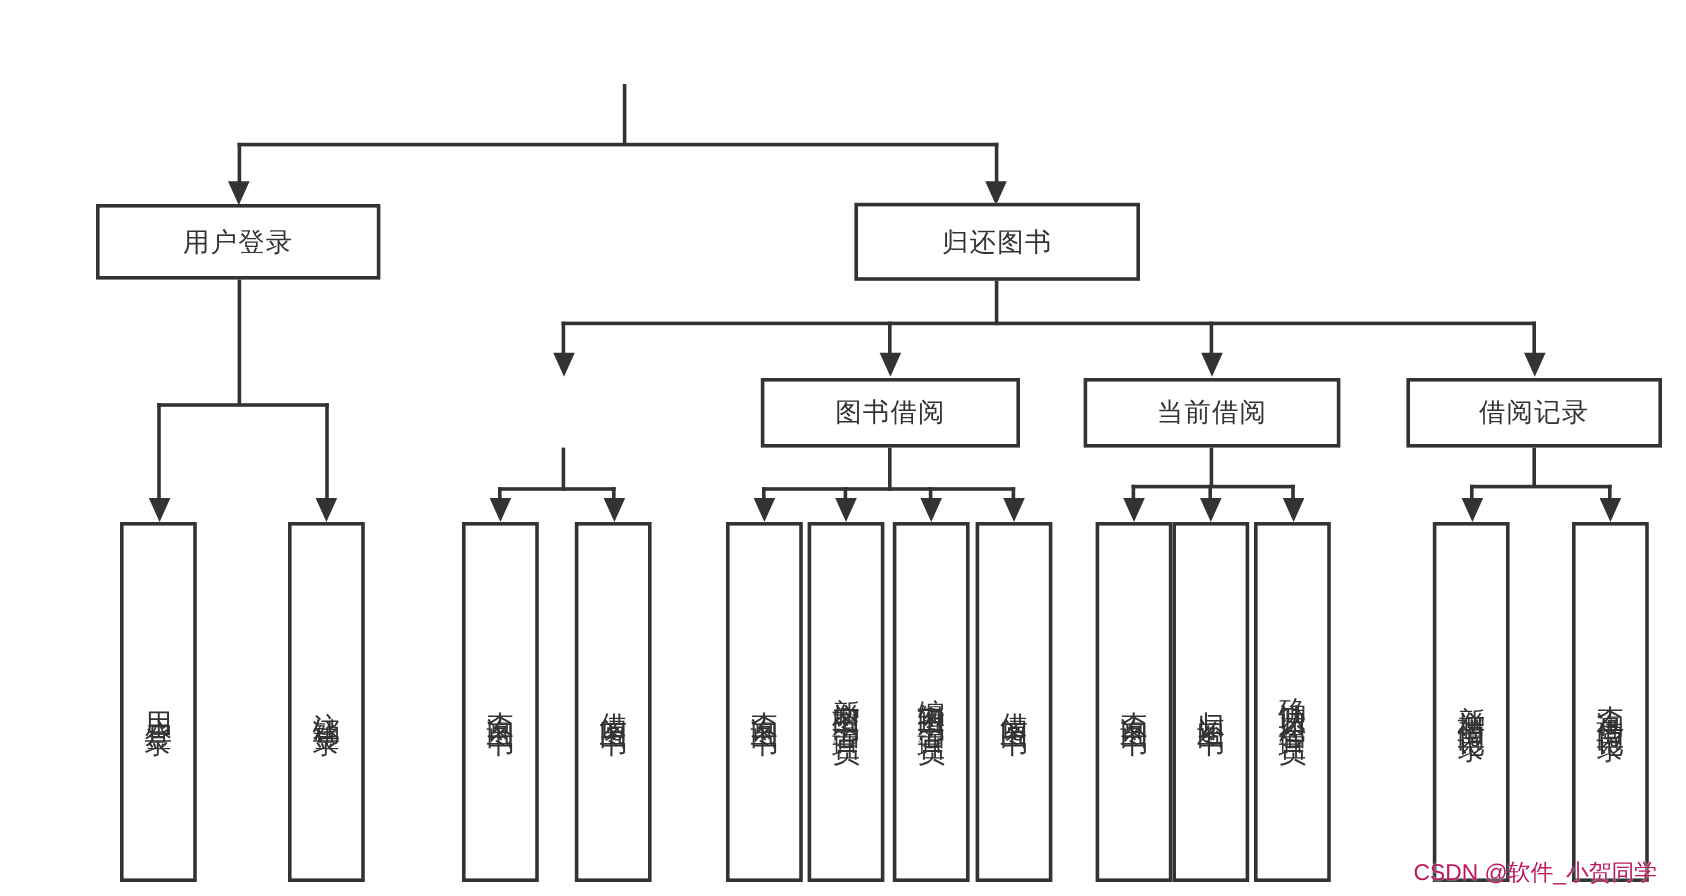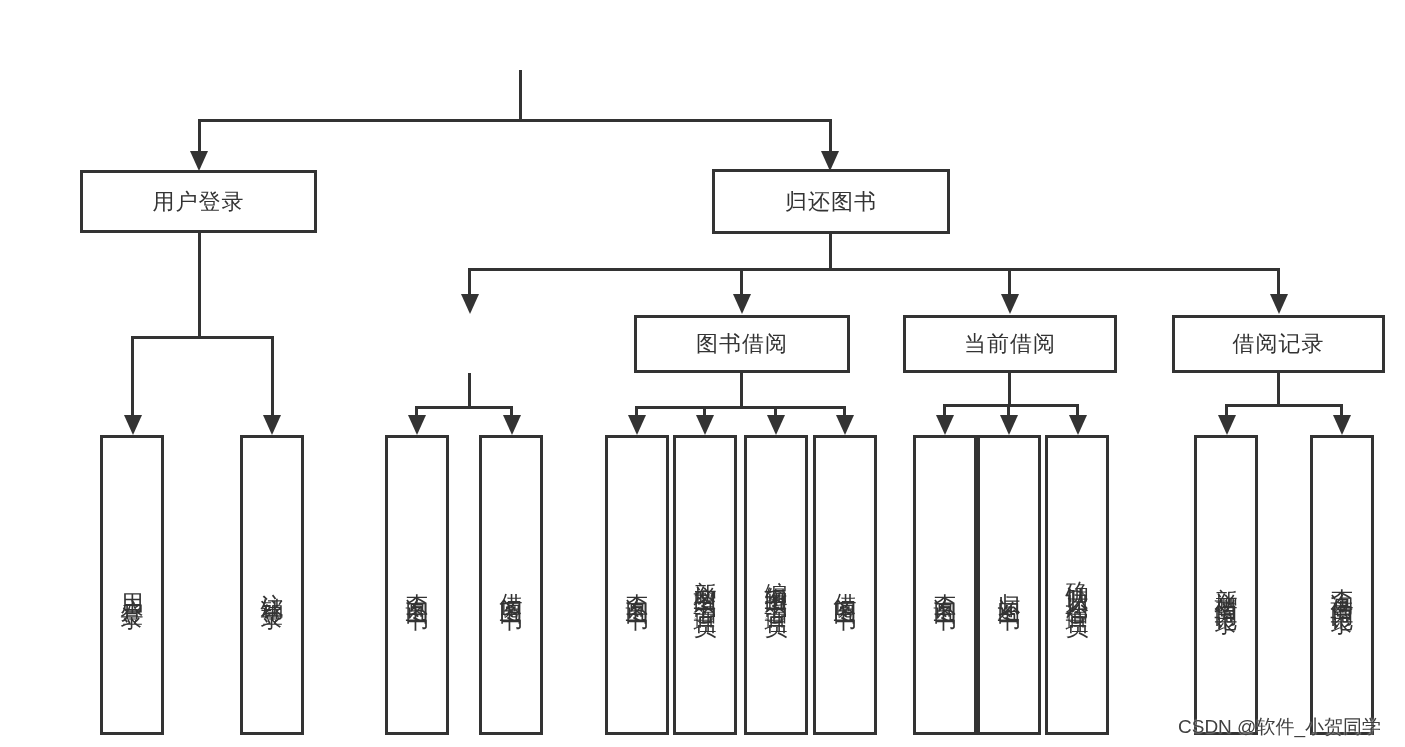--- a/index.html
+++ b/index.html
@@ -38,21 +38,21 @@
   .arw{
     position:absolute;width:0;height:0;
     border-left:9px solid transparent;
     border-right:9px solid transparent;
     border-top:20px solid var(--line);
   }
   .watermark{
     position:absolute;
     left:1178px;top:714px;
     font-size:19px;
-    color:#404040;
+    color:#be185d;
     text-shadow:0 0 2px #ffffff;
     white-space:nowrap;
     z-index:20;
   }
 </style>
 </head>
 <body>
 
 <div id="stage">
 

